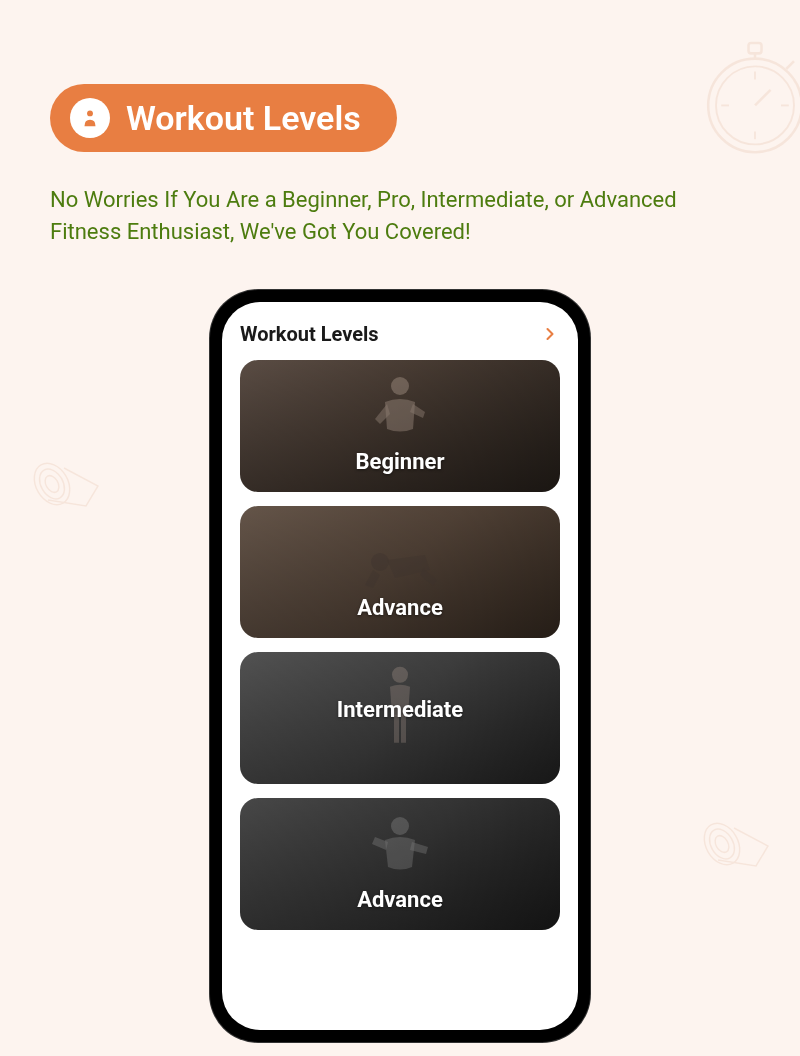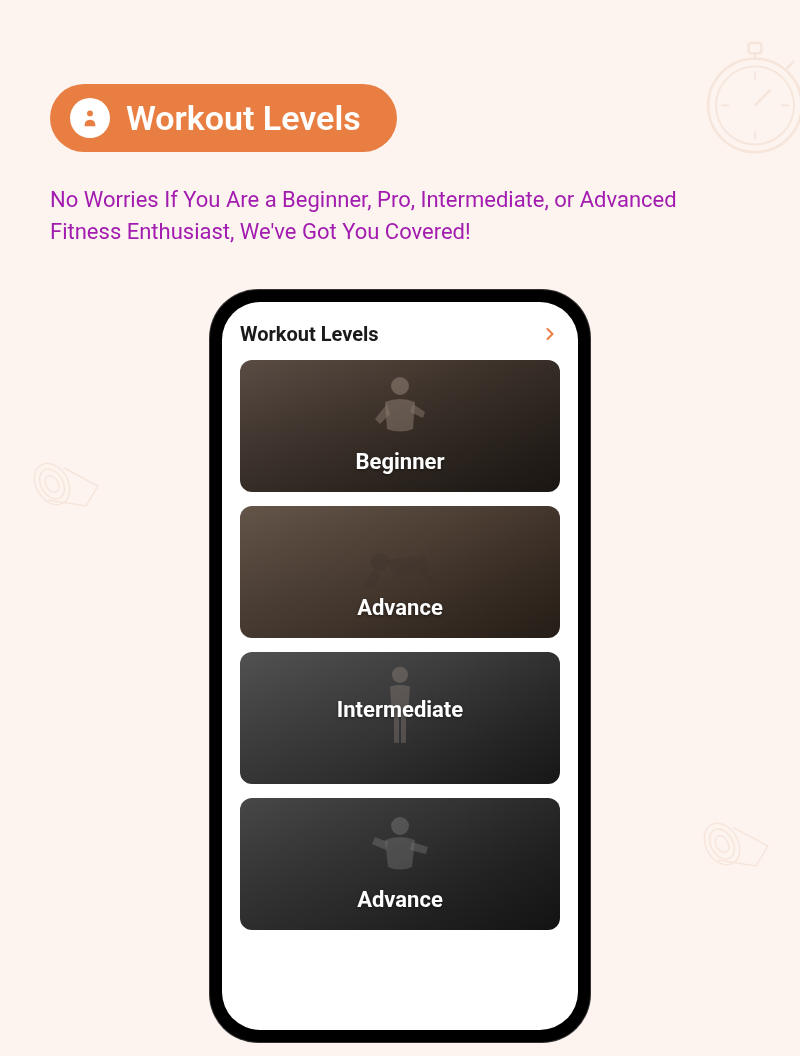--- a/index.html
+++ b/index.html
@@ -59,21 +59,21 @@
     .header-title {
       color: #fff;
       font-size: 34px;
       font-weight: 600;
     }
     .subtitle {
       position: absolute;
       top: 184px;
       left: 50px;
       right: 50px;
-      color: #a21caf;
+      color: #4d7c0f;
       font-size: 22px;
       line-height: 1.45;
     }
     .phone-frame {
       position: absolute;
       top: 290px;
       left: 50%;
       transform: translateX(-50%);
       width: 380px;
       height: 752px;
@@ -101,21 +101,21 @@
       font-weight: 700;
       color: #1a1a1a;
     }
     .chevron {
       width: 20px;
       height: 20px;
     }
     .level-card {
       width: 100%;
       height: 132px;
-      border-radius: 12px;
+      border-radius: 18px;
       margin-bottom: 14px;
       position: relative;
       overflow: hidden;
       display: flex;
       align-items: flex-end;
       justify-content: center;
       padding-bottom: 18px;
       cursor: pointer;
     }
     .level-card.beginner {

